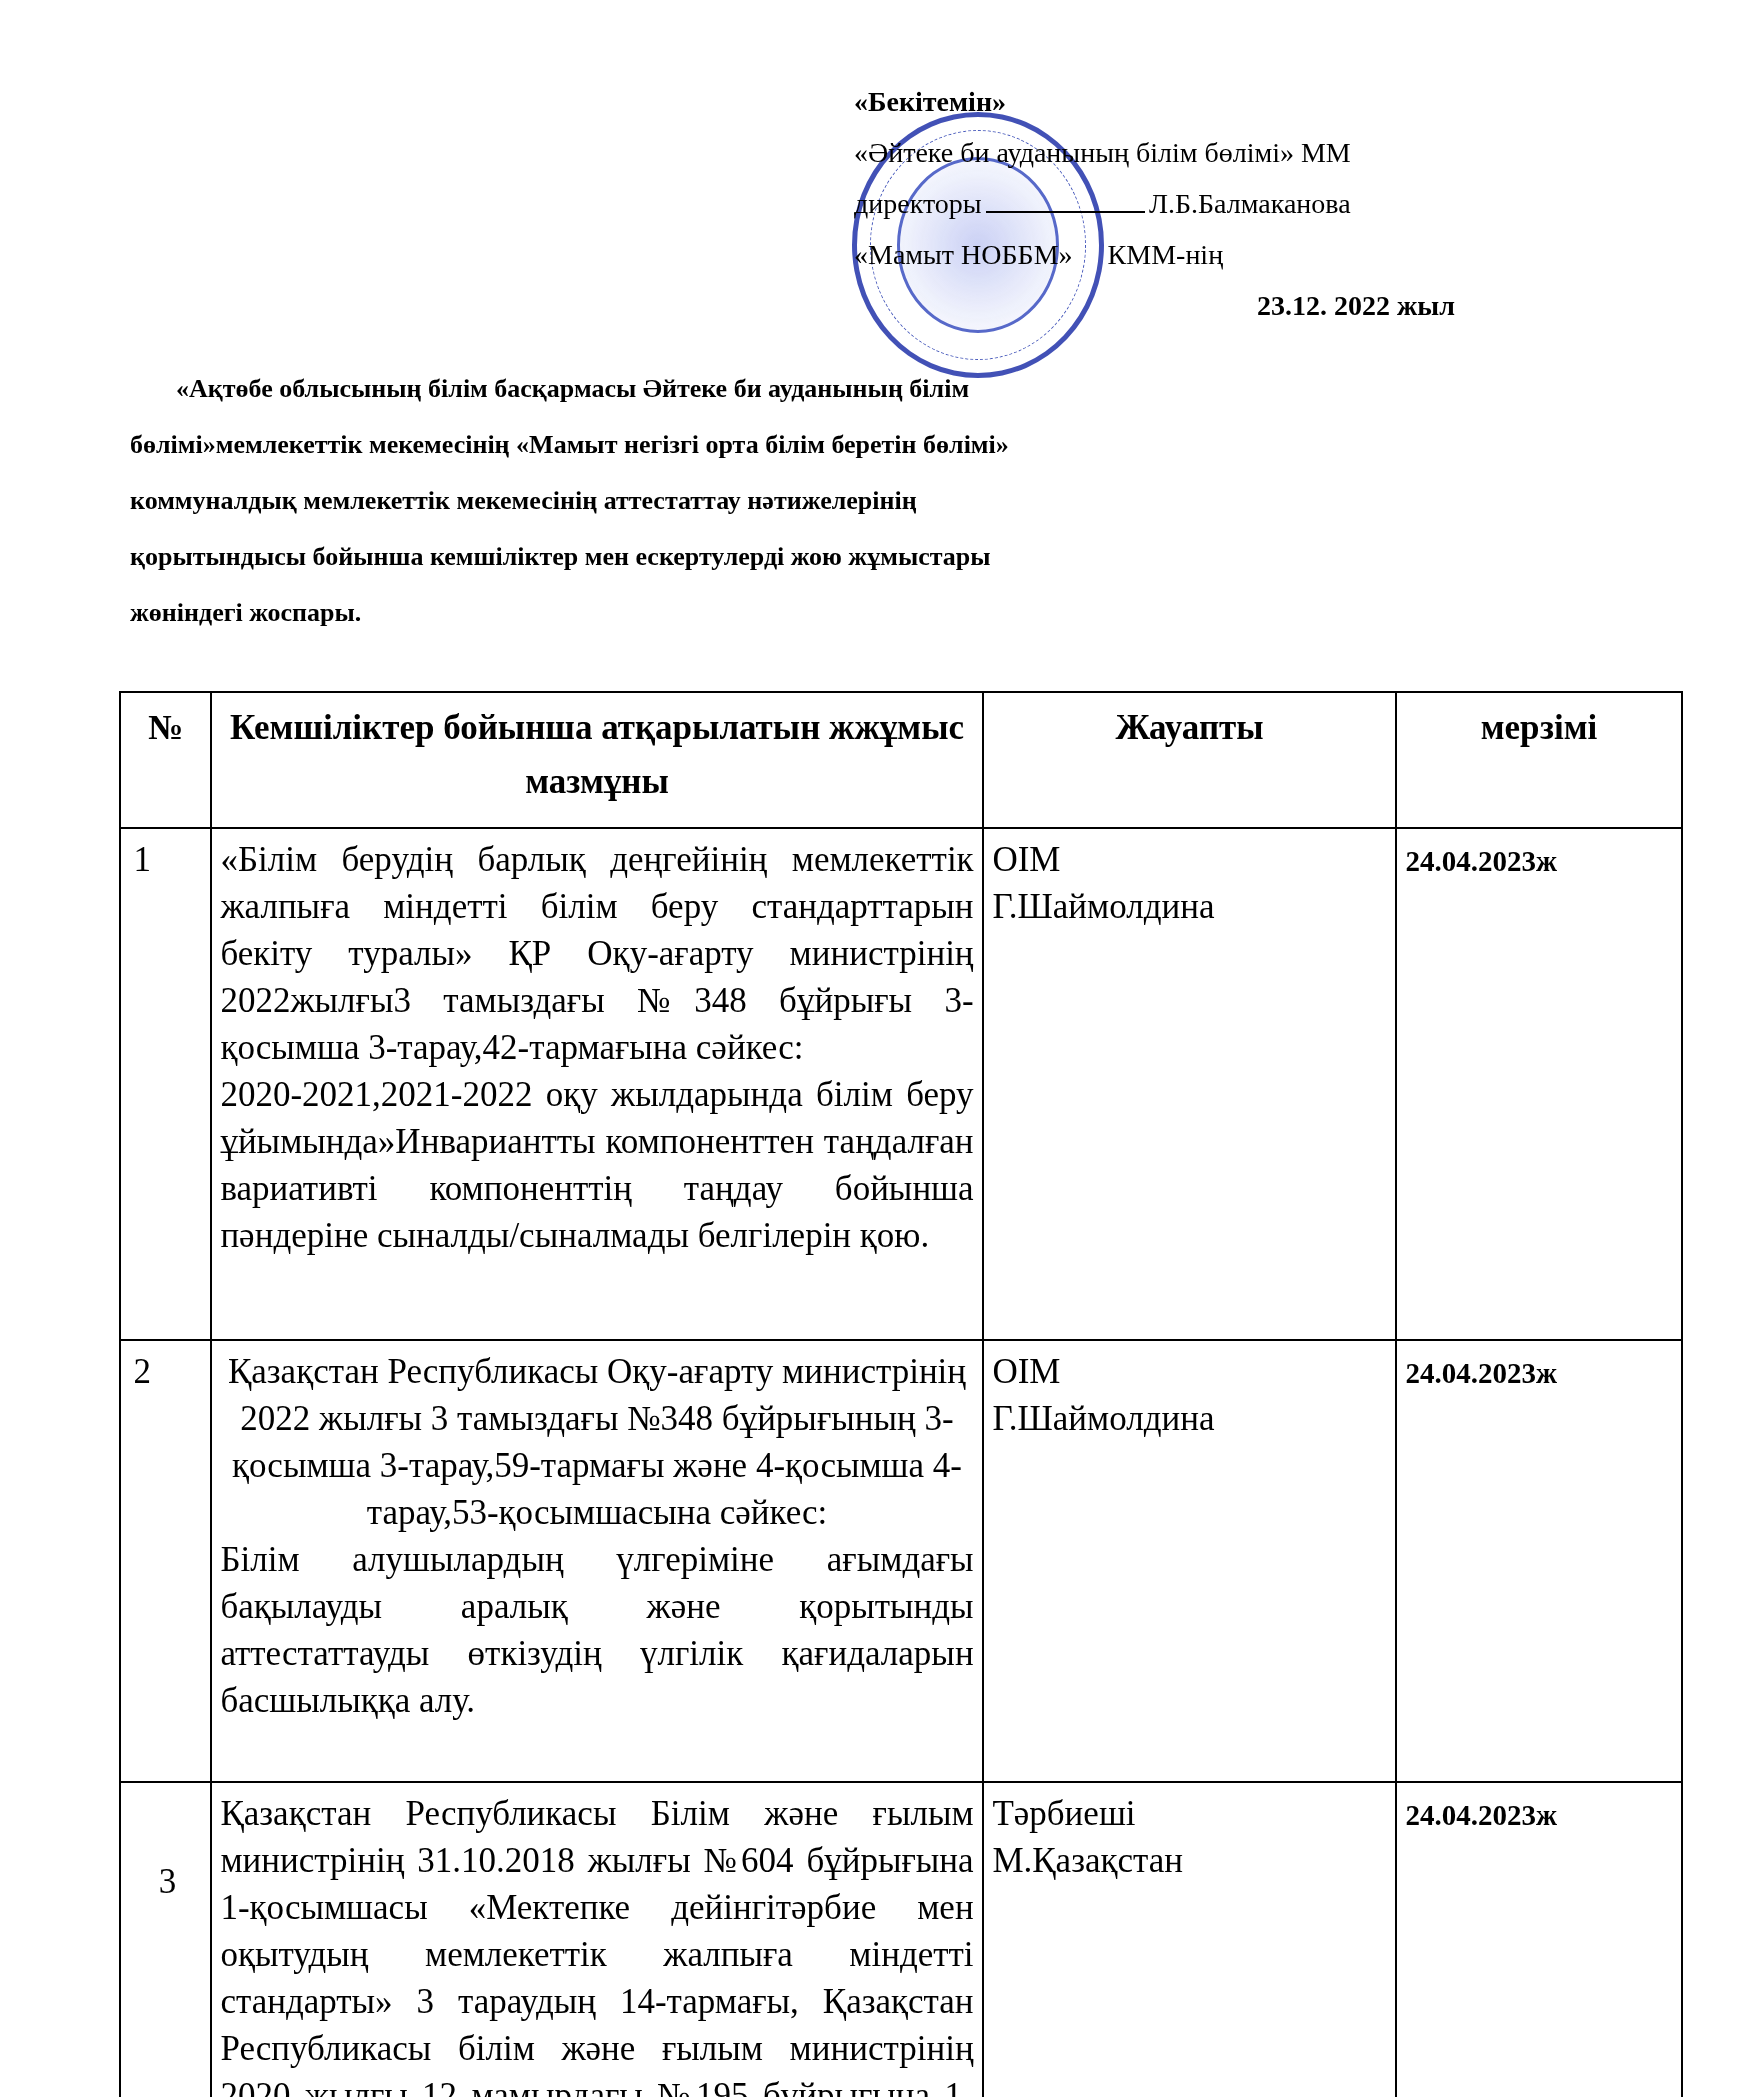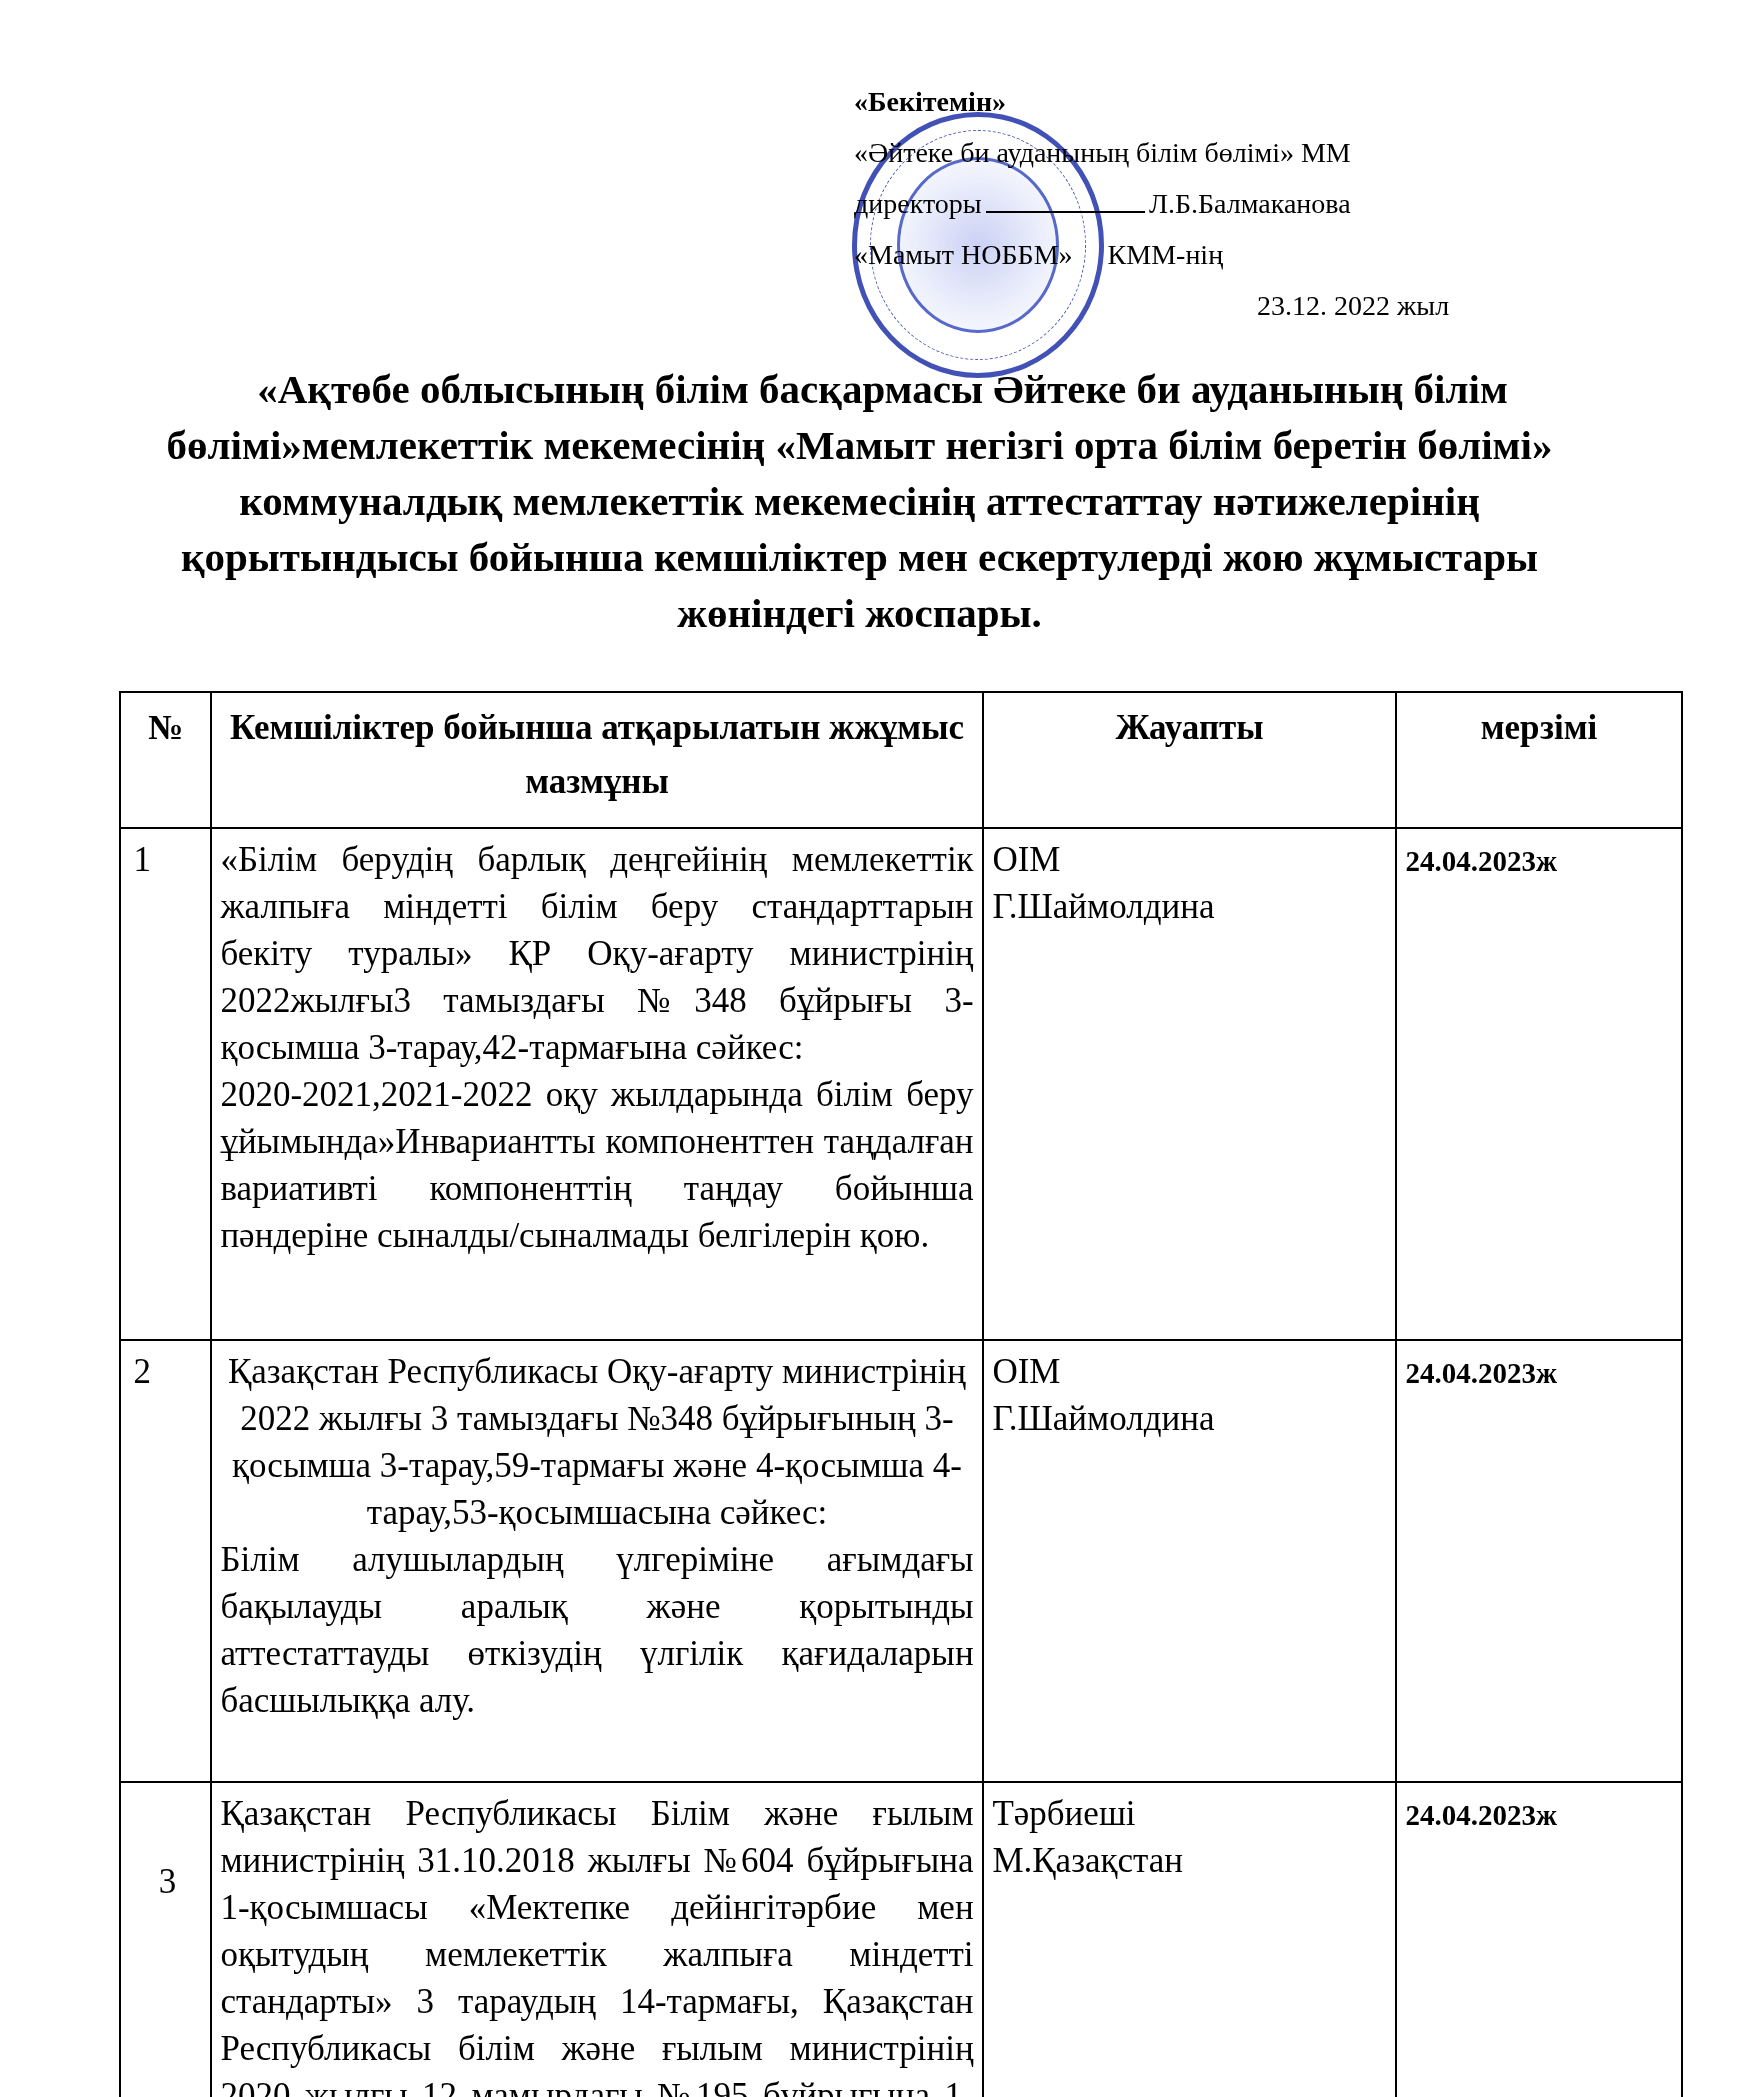--- a/index.html
+++ b/index.html
@@ -4,31 +4,31 @@
 <style>
   html, body { margin:0; padding:0; background:#ffffff; }
   body { width:1741px; height:2472px; position:relative; overflow:hidden;
          font-family:"Liberation Serif","DejaVu Serif",serif; color:#000; }
 
   .approve { position:absolute; left:854px; top:76px; width:818px;
              font-size:28px; line-height:51px; z-index:2; }
   .approve .line { white-space:nowrap; }
   .approve .l1 { font-weight:bold; }
   .approve .sig { display:inline-block; width:159px; border-bottom:2.5px solid #000; height:25px; vertical-align:baseline; margin:0 4.2px; }
-  .approve .date-line { padding-left:403px; }
+  .approve .date-line { padding-left:403px;font-weight:bold; }
 
   .stamp { position:absolute; left:852px; top:112px; width:252px; height:266px; border-radius:50%;
            border:5.9px solid #2233aa; box-sizing:border-box; z-index:1; opacity:0.85; }
   .stamp .inner { position:absolute; left:40px; top:40px; right:40px; bottom:40px; border-radius:50%;
                   border:3.4px solid #3a4fc0; background:radial-gradient(circle, rgba(80,100,220,0.35) 0%, rgba(120,140,230,0.15) 60%, rgba(255,255,255,0) 100%); }
   .stamp .ring { position:absolute; left:12.6px; top:12.6px; right:12.6px; bottom:12.6px; border-radius:50%;
                  border:1.7px dashed #2a3fb0; }
 
-  .title { position:absolute; left:136px; top:361px; width:1447px; font-size:41px; line-height:56px;
-           font-weight:bold; z-index:2;text-align:center; }
+  .title { position:absolute; left:130px; top:361px; width:1447px; font-size:26px; line-height:56px;
+           font-weight:bold; z-index:2; }
   .title .first { text-indent:46px; }
 
   table.plan { position:absolute; left:119px; top:691px; width:1562px; border-collapse:collapse;
                table-layout:fixed; font-size:35px; line-height:47px; z-index:2; }
   table.plan td, table.plan th { border:2.5px solid #000; vertical-align:top; padding:7.6px 8.4px 0 8.4px; }
   table.plan th { font-weight:bold; text-align:center; height:126px; line-height:54px; }
   table.plan td.content { text-align:justify; }
   table.plan td.date { font-weight:bold; font-size:29px; padding-top:9px; }
   table.plan td.num { padding-left:12.6px; }
   table.plan td.num.center { text-align:center; vertical-align:middle; }

